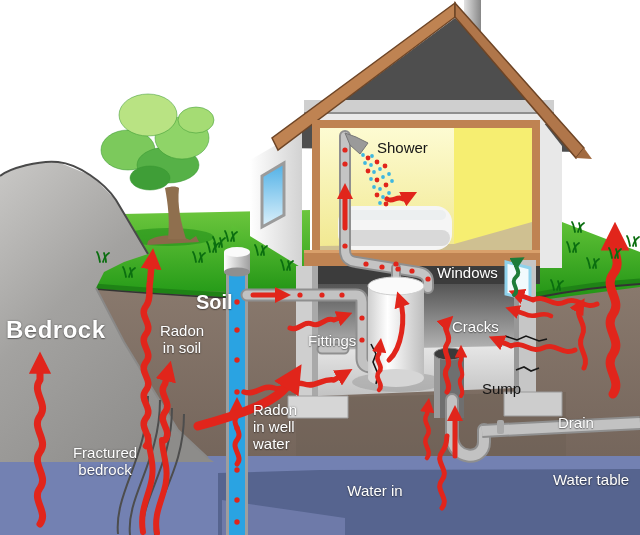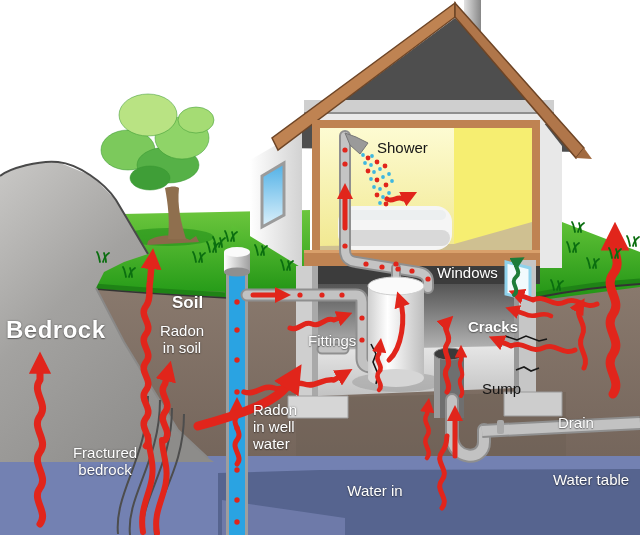--- a/index.html
+++ b/index.html
@@ -3,21 +3,21 @@
 <meta charset="utf-8">
 <style>
   html,body{margin:0;padding:0;background:#fff;}
   .scene{position:relative;width:640px;height:535px;overflow:hidden;background:#ffffff;
          font-family:"Liberation Sans", sans-serif;}
   .scene svg{position:absolute;left:0;top:0;}
   .lbl{position:absolute;color:#ffffff;font-size:15px;line-height:17px;white-space:nowrap;
        text-shadow:0 0 2px rgba(40,40,40,.55), 0 1px 1px rgba(0,0,0,.35);}
   .lbl.dark{color:#151515;text-shadow:none;}
   .lbl.b24{font-weight:bold;font-size:24px;line-height:26px;letter-spacing:.5px;}
-  .lbl.b21{font-weight:bold;font-size:17px;line-height:23px;}
+  .lbl.b21{font-weight:bold;font-size:20px;line-height:23px;margin-left:24px;}
   .lbl.center{text-align:center;white-space:normal;}
 </style>
 </head>
 <body>
 
 <div class="scene">
 <svg width="640" height="535" viewBox="0 0 640 535">
   <defs>
     <linearGradient id="rockGrad" x1="0" y1="0" x2="0.7" y2="1">
       <stop offset="0" stop-color="#c9c8c6"></stop>
@@ -324,20 +324,20 @@
   <span>bedrock</span>
 </div>
 <div class="lbl" style="left:253px;top:401px;">
   <span>Radon</span><br>
   <span>in well</span><br>
   <span>water</span>
 </div>
 <div class="lbl" style="left:277px;top:332px;margin-left:31px;">Fittings</div>
 <div class="lbl dark" style="left:377px;top:139px;">Shower</div>
 <div class="lbl" style="left:437px;top:264px;text-align:center;">Windows</div>
-<div class="lbl" style="left:468px;top:318px;font-weight:bold;">Cracks</div>
+<div class="lbl" style="left:452px;top:318px;">Cracks</div>
 <div class="lbl dark" style="left:482px;top:380px;">Sump</div>
 <div class="lbl" style="left:558px;top:414px;text-align:center;">Drain</div>
 <div class="lbl" style="left:553px;top:471px;text-align:right;">Water table</div>
 <div class="lbl center" style="left:316px;top:482px;width:118px;">
   <span>Water in</span><br>
 </div>
 </div>
 
 </body></html>

